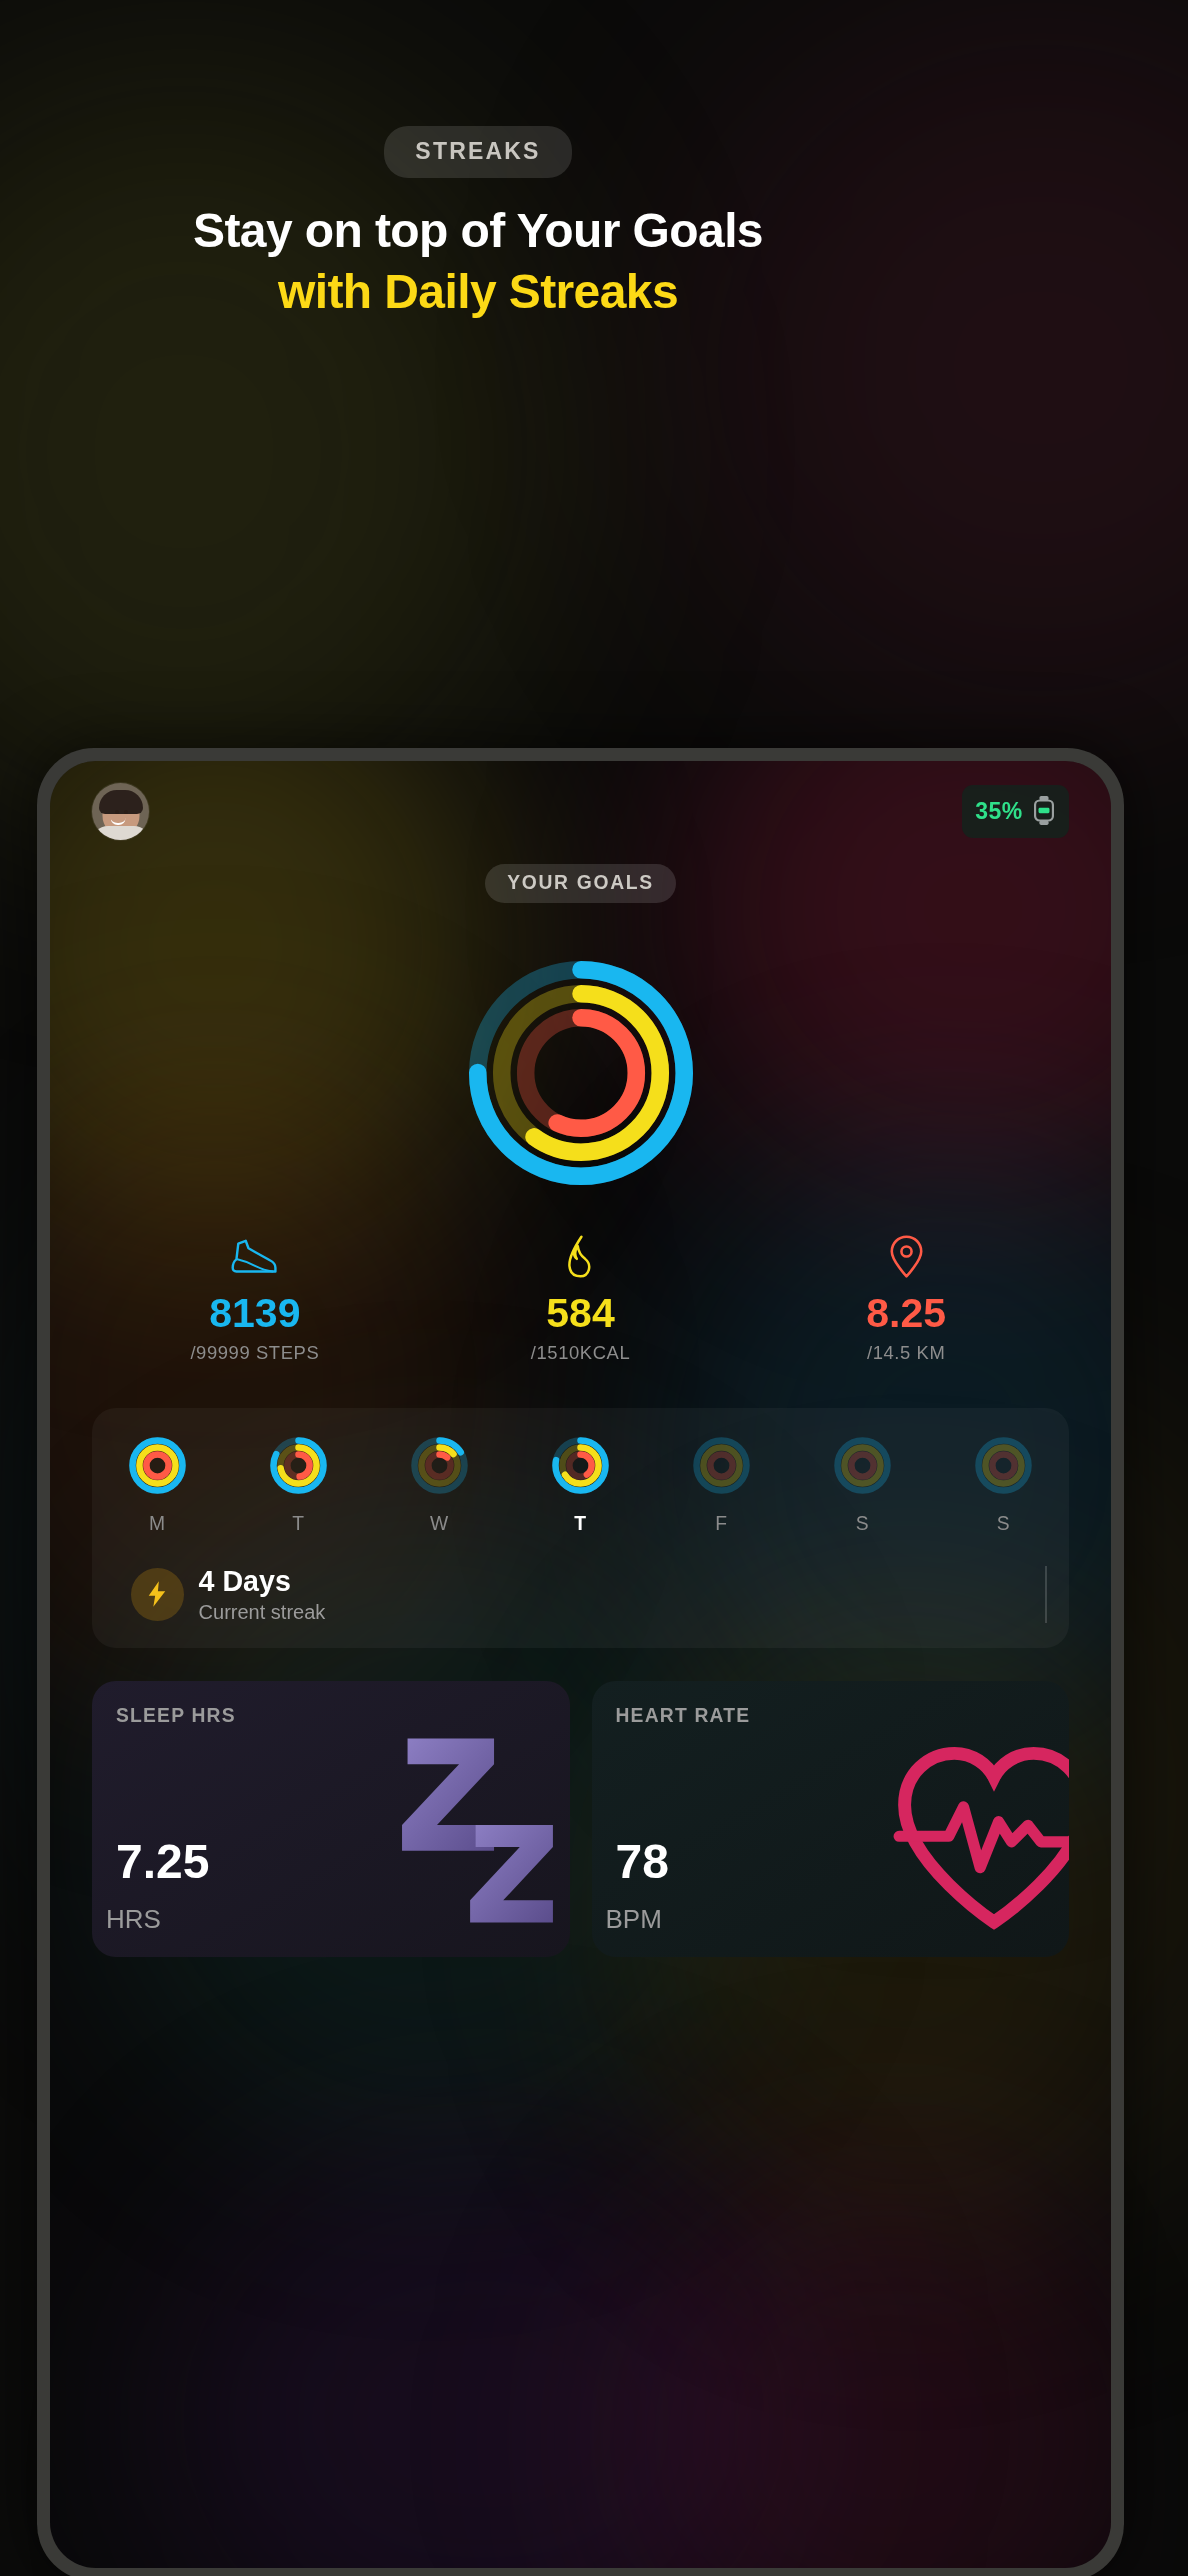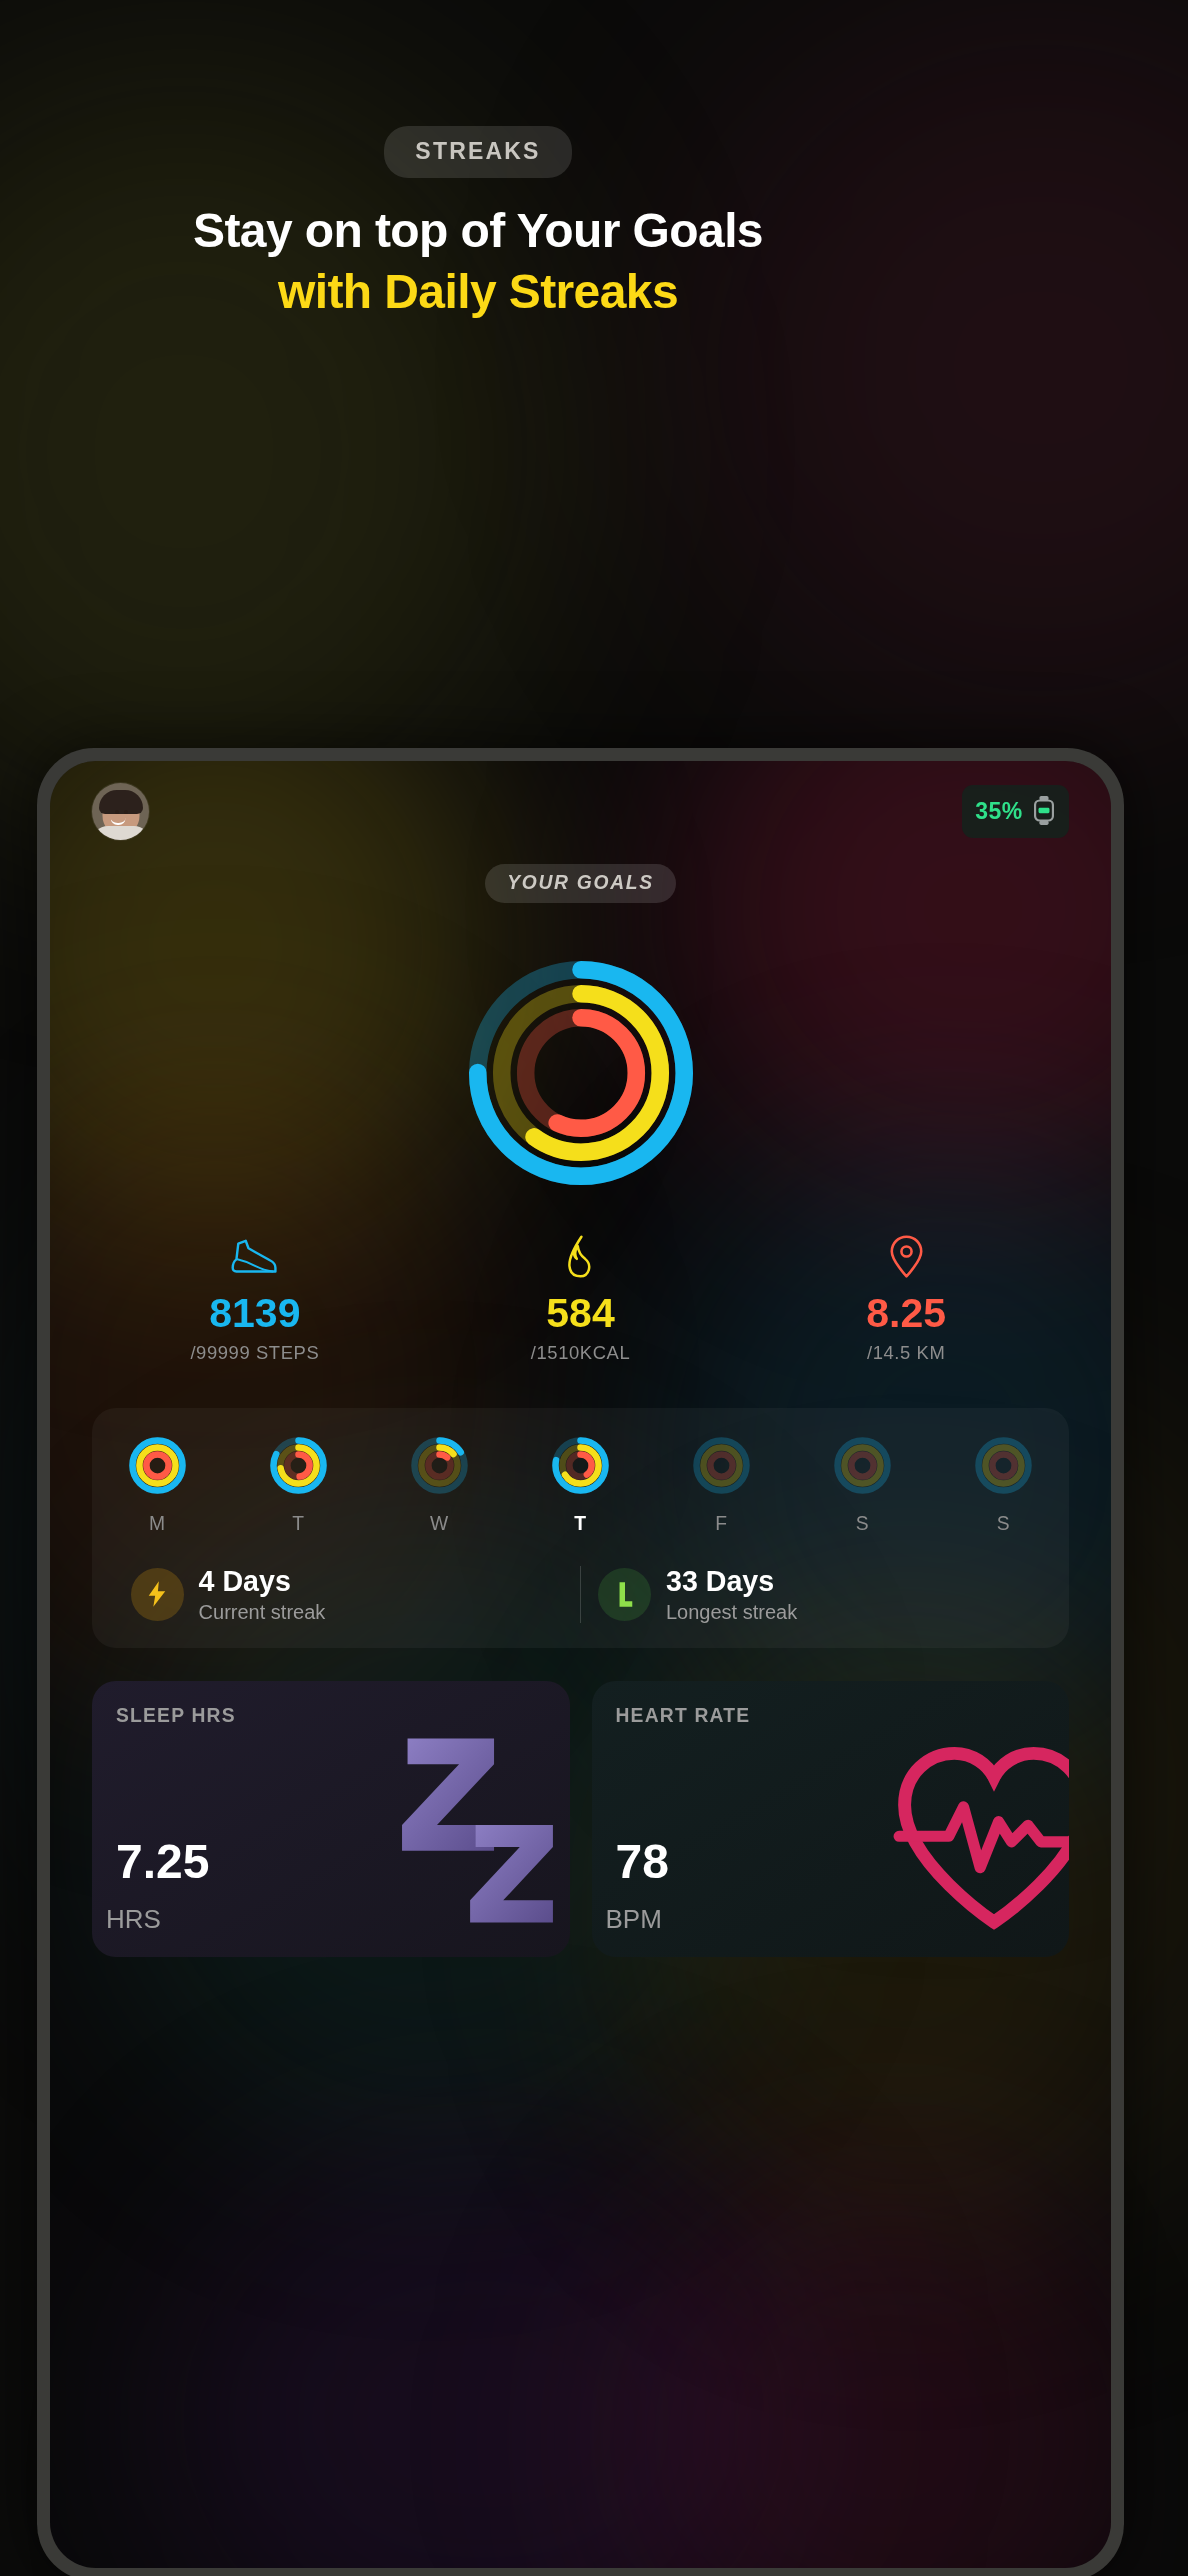--- a/index.html
+++ b/index.html
@@ -92,21 +92,21 @@
     border-bottom:2.3px solid #ffffff; border-radius:0 0 9.2px 9.2px;}
 
   .batt{
     display:flex; align-items:center; gap:9.2px;
     background:rgba(20,34,28,.85); border-radius:11px;
     padding:9.2px 13px;
   }
   .batt .pct{ color:#2fe08a; font-size:23px; font-weight:bold; letter-spacing:0.5px; }
 
   
-  .goals-pill-wrap{ text-align:center; margin-top:24px;font-style:italic; }
+  .goals-pill-wrap{ text-align:center; margin-top:24px; }
   .pill-goals{
     display:inline-block; padding:8.3px 22px 9.2px; border-radius:20px;
     background:rgba(255,255,255,.13); color:#cdcac4;
     font-size:19.3px; font-weight:bold; letter-spacing:1.7px;
   }
   .screen-title{ text-align:center; color:#fff; font-size:39px; font-weight:bold; margin-top:16.6px; letter-spacing:-0.3px;}
 
   
   .rings-wrap{ display:flex; justify-content:center; margin-top:52px; }
 
@@ -340,31 +340,20 @@
                   </svg>
               </div>
               <div class="txt">
                 <div class="n">4 Days</div>
                 <div class="c">Current streak</div>
               </div>
             </div>
 
             <div class="ss-div"></div>
 
-            <div class="ss">
-              <div class="bub green">
-                <svg width="20" height="28" viewBox="0 0 22 30">
-                    <path d="M5 2 L11 2 L11 23 L19 23 L19 29 L5 29 Z" fill="#8fe04a"></path>
-                  </svg>
-              </div>
-              <div class="txt">
-                <div class="n">33 Days</div>
-                <div class="c">Longest streak</div>
-              </div>
-            </div>
           </div>
         </div>
 
         <div class="bottom">
 
           <div class="bcard sleep">
             <div class="ttl">SLEEP HRS</div>
             <div class="zz">
               <svg width="184" height="212" viewBox="0 0 200 230">
                 <defs>

